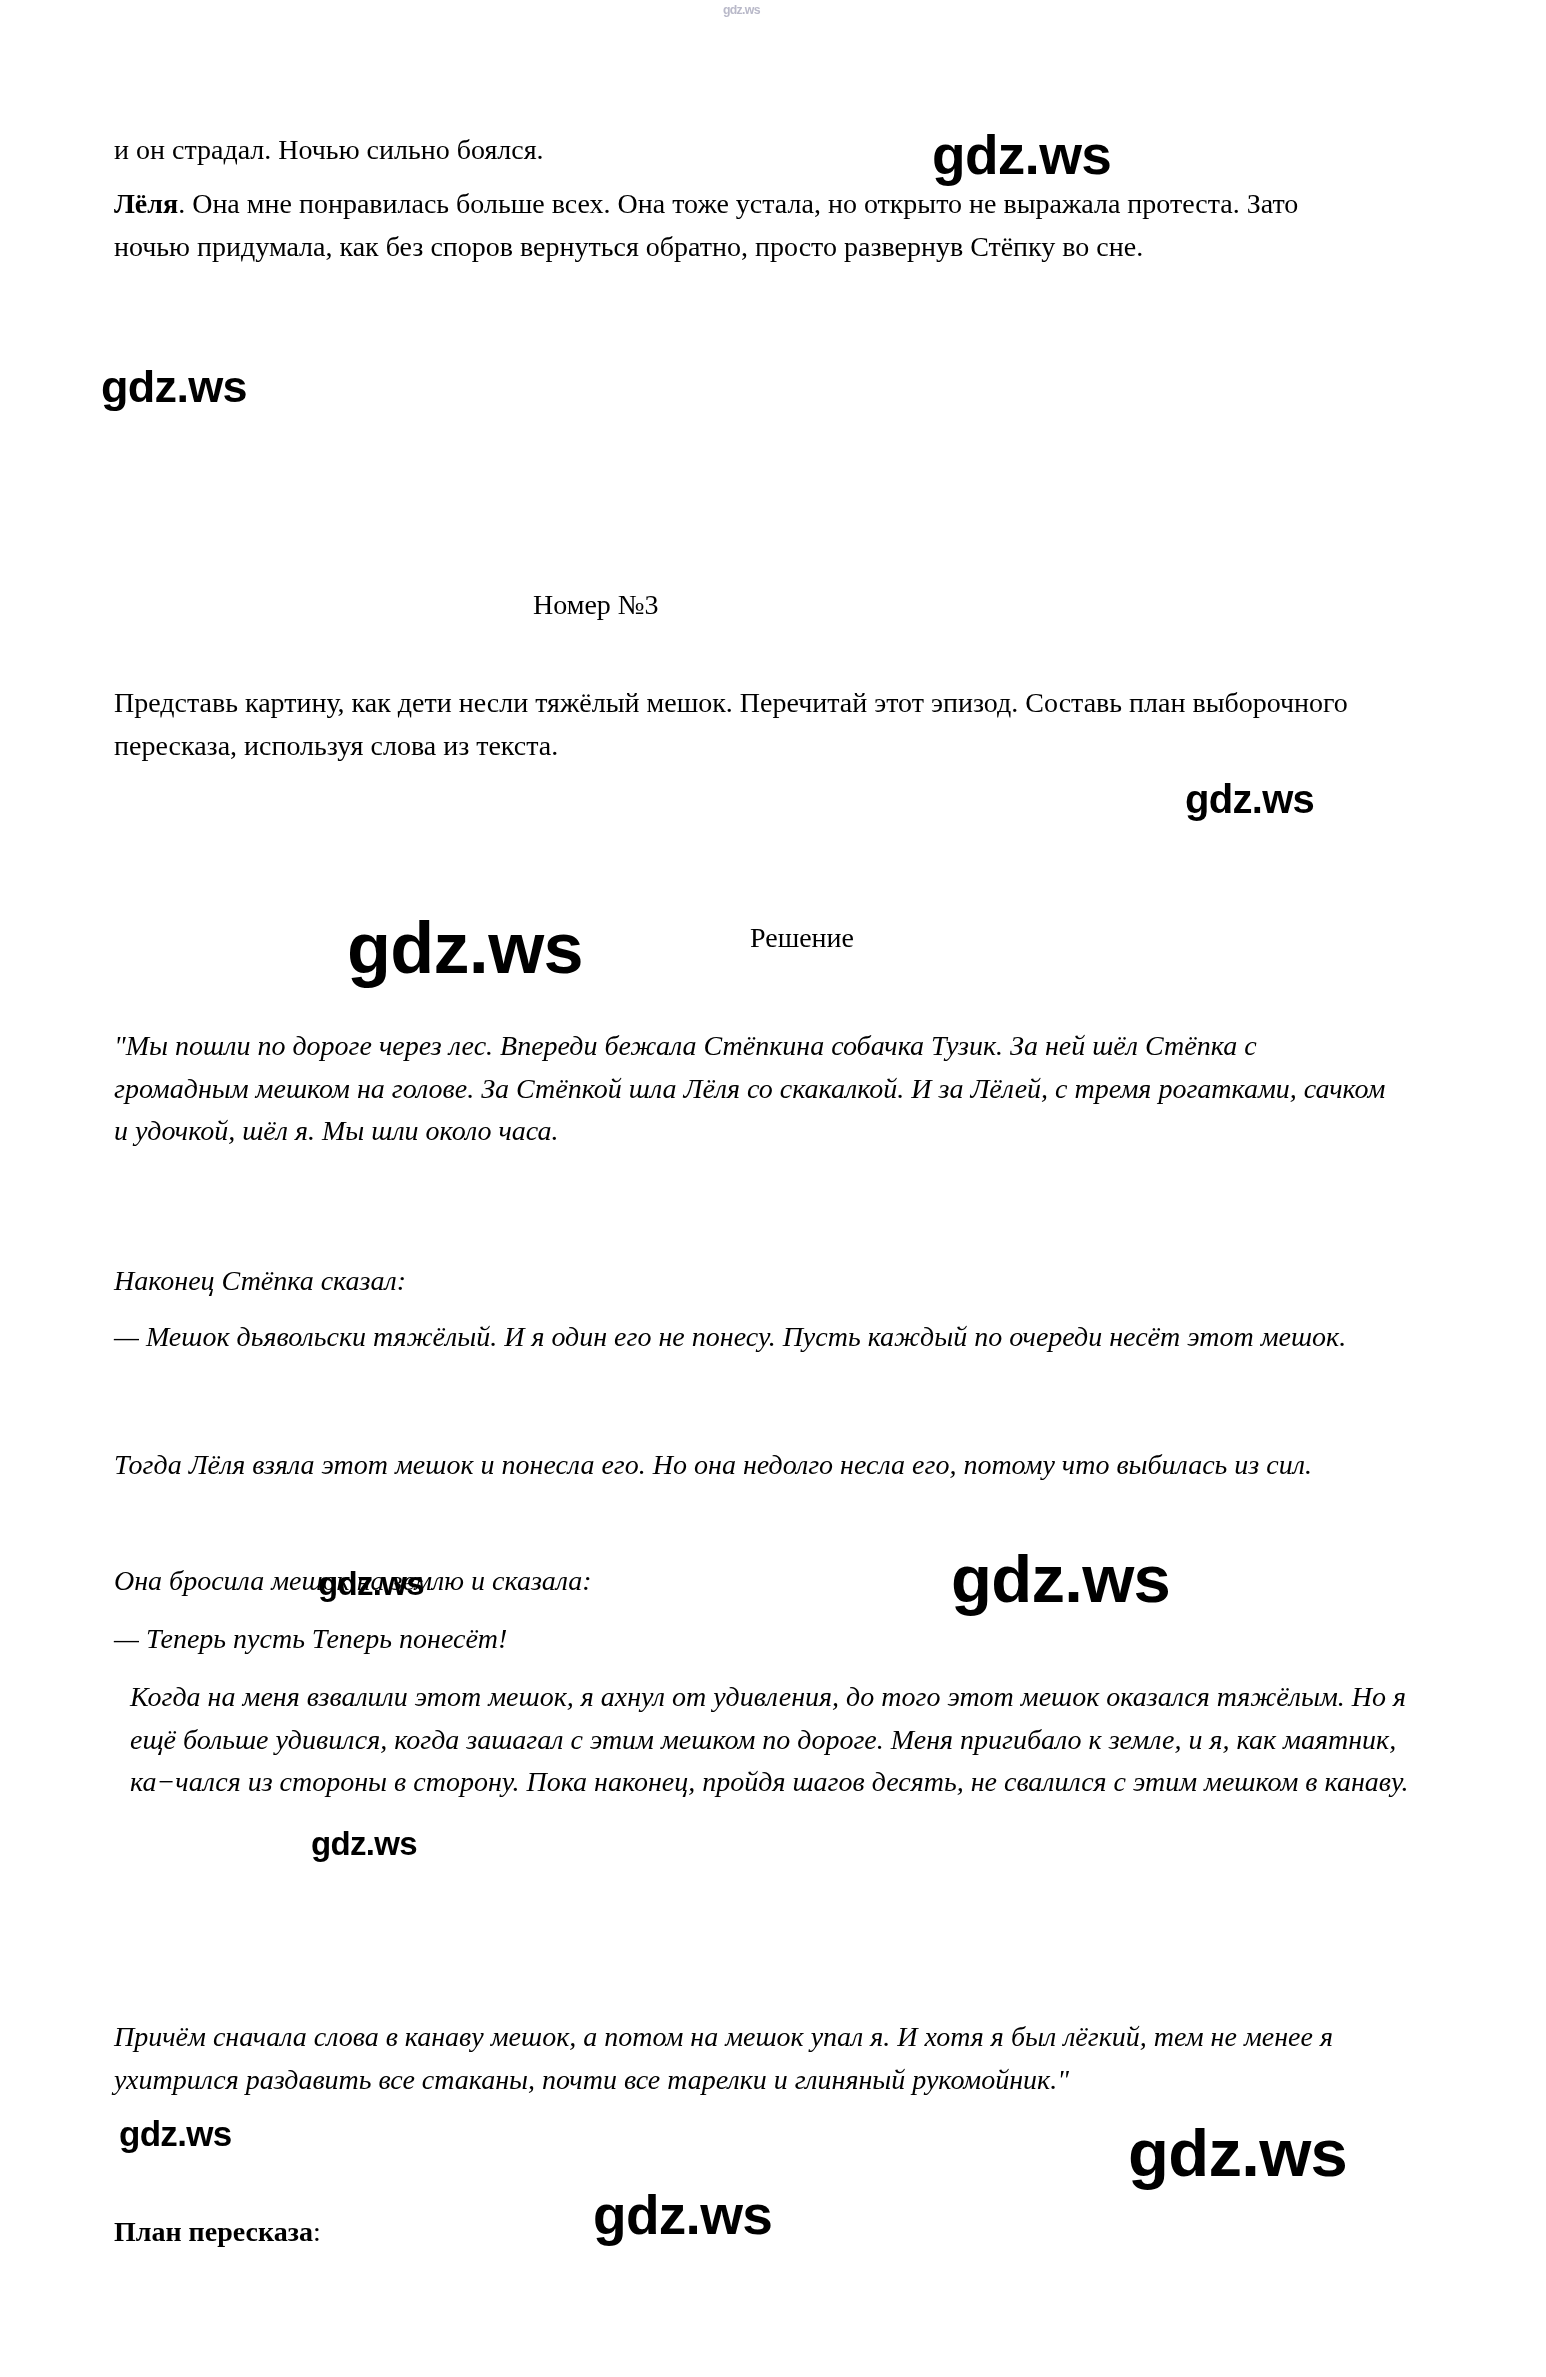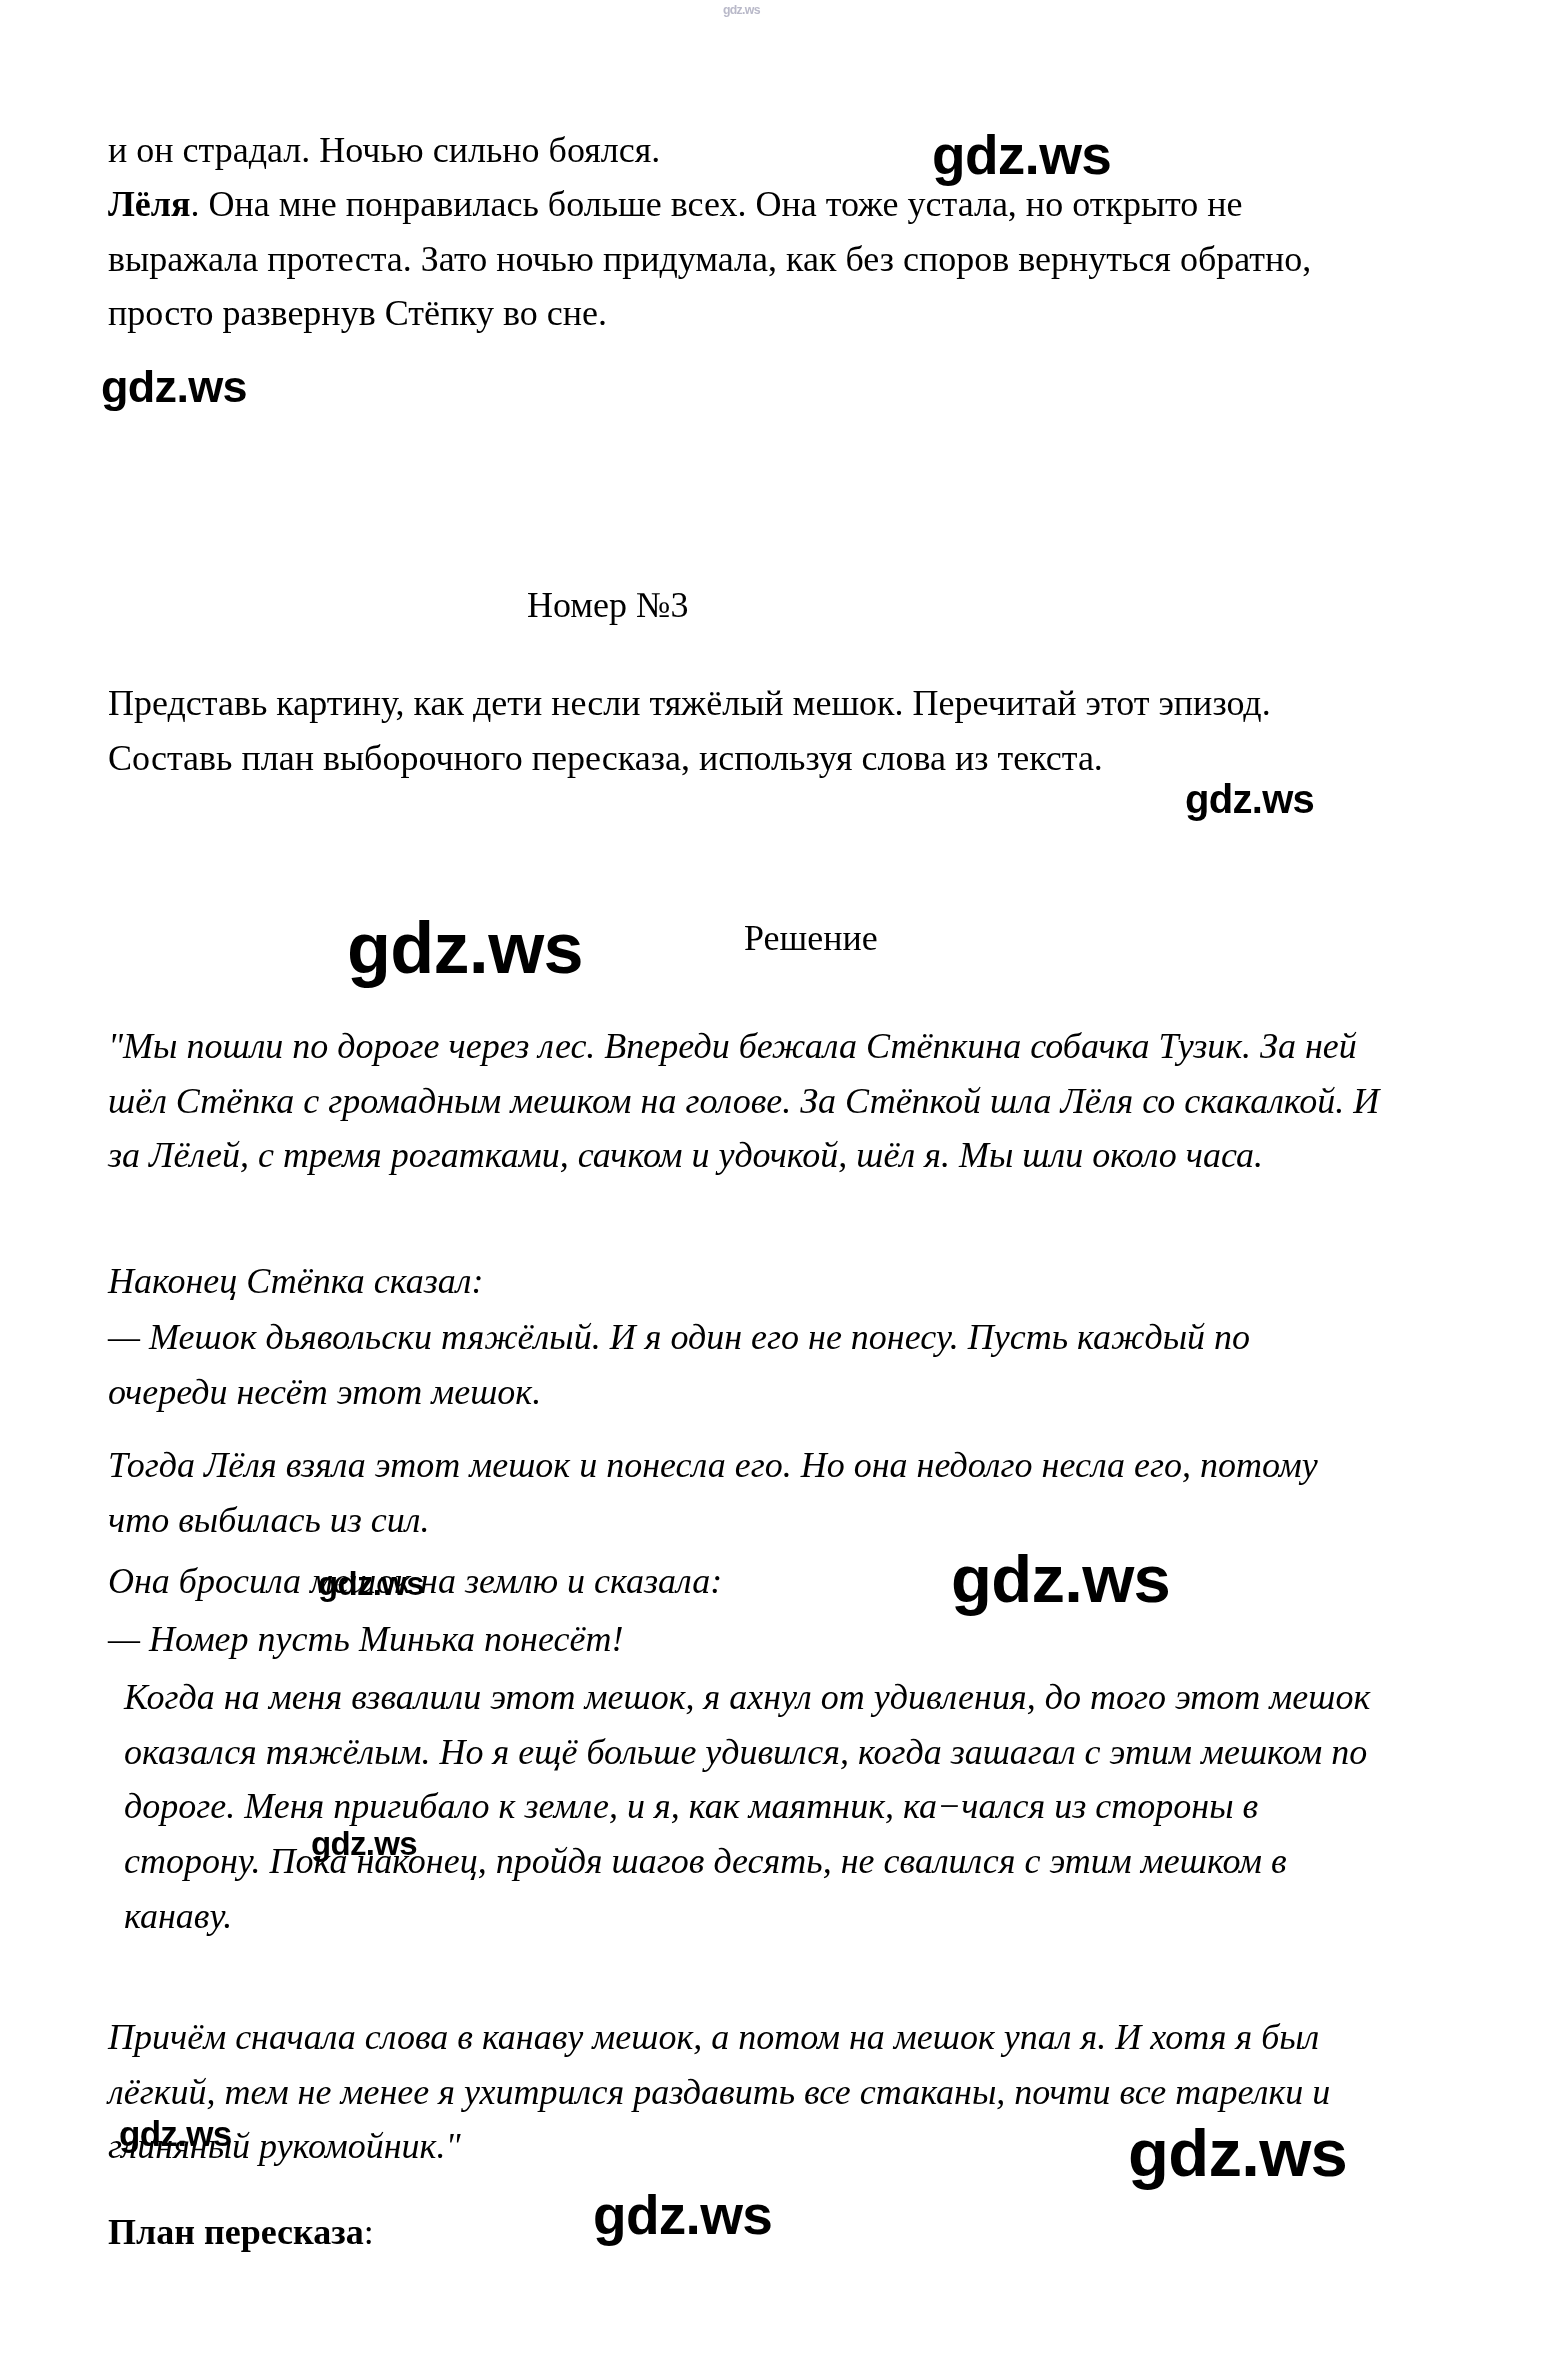--- a/index.html
+++ b/index.html
@@ -21,23 +21,23 @@
     width: 1547px;
     height: 2377px;
   }
   .content {
     position: absolute;
     left: 108px;
     top: 0;
     width: 1330px;
   }
   .para {
-    font-size: 36px;
+    font-size: 28px;
     line-height: 1.52;
-    margin: 0;
+    margin: 6px;
     text-align: left;
   }
   .p-normal { font-family: "Liberation Serif", serif; }
   .bold { font-weight: bold; }
   .italic { font-style: italic; }
 
   
   .wm {
     position: absolute;
     font-family: "Liberation Sans", sans-serif;
@@ -76,21 +76,21 @@
     <p class="para italic" style="position:absolute; left:0; top:1019px; width:1272px;">"Мы пошли по дороге через лес. Впереди бежала Стёпкина собачка Тузик. За ней шёл Стёпка с громадным мешком на голове. За Стёпкой шла Лёля со скакалкой. И за Лёлей, с тремя рогатками, сачком и удочкой, шёл я. Мы шли около часа.</p>
 
     <p class="para italic" style="position:absolute; left:0; top:1254px; width:1229px;">Наконец Стёпка сказал:</p>
 
     <p class="para italic" style="position:absolute; left:0; top:1310px; width:1243px;">— Мешок дьявольски тяжёлый. И я один его не понесу. Пусть каждый по очереди несёт этот мешок.</p>
 
     <p class="para italic" style="position:absolute; left:0; top:1438px; width:1272px;">Тогда Лёля взяла этот мешок и понесла его. Но она недолго несла его, потому что выбилась из сил.</p>
 
     <p class="para italic" style="position:absolute; left:0; top:1554px; width:1229px;">Она бросила мешок на землю и сказала:</p>
 
-    <p class="para italic" style="position:absolute; left:0; top:1612px; width:1229px;">— Номер пусть Минька понесёт!</p>
+    <p class="para italic" style="position:absolute; left:0; top:1612px; width:1229px;">— Теперь пусть Теперь понесёт!</p>
 
     <p class="para italic" style="position:absolute; left:16px; top:1670px; width:1279px;">Когда на меня взвалили этот мешок, я ахнул от удивления, до того этот мешок оказался тяжёлым. Но я ещё больше удивился, когда зашагал с этим мешком по дороге. Меня пригибало к земле, и я, как маятник, ка−чался из стороны в сторону. Пока наконец, пройдя шагов десять, не свалился с этим мешком в канаву.</p>
 
     <p class="para italic" style="position:absolute; left:0; top:2010px; width:1272px;">Причём сначала слова в канаву мешок, а потом на мешок упал я. И хотя я был лёгкий, тем не менее я ухитрился раздавить все стаканы, почти все тарелки и глиняный рукомойник."</p>
 
     <p class="para" style="position:absolute; left:0; top:2205px; width:651px;"><span class="bold">План пересказа</span><span>:</span></p>
 
   </div>
 
   <div class="wm" style="left:932px; top:123px; font-size:55px;">gdz.ws</div>

